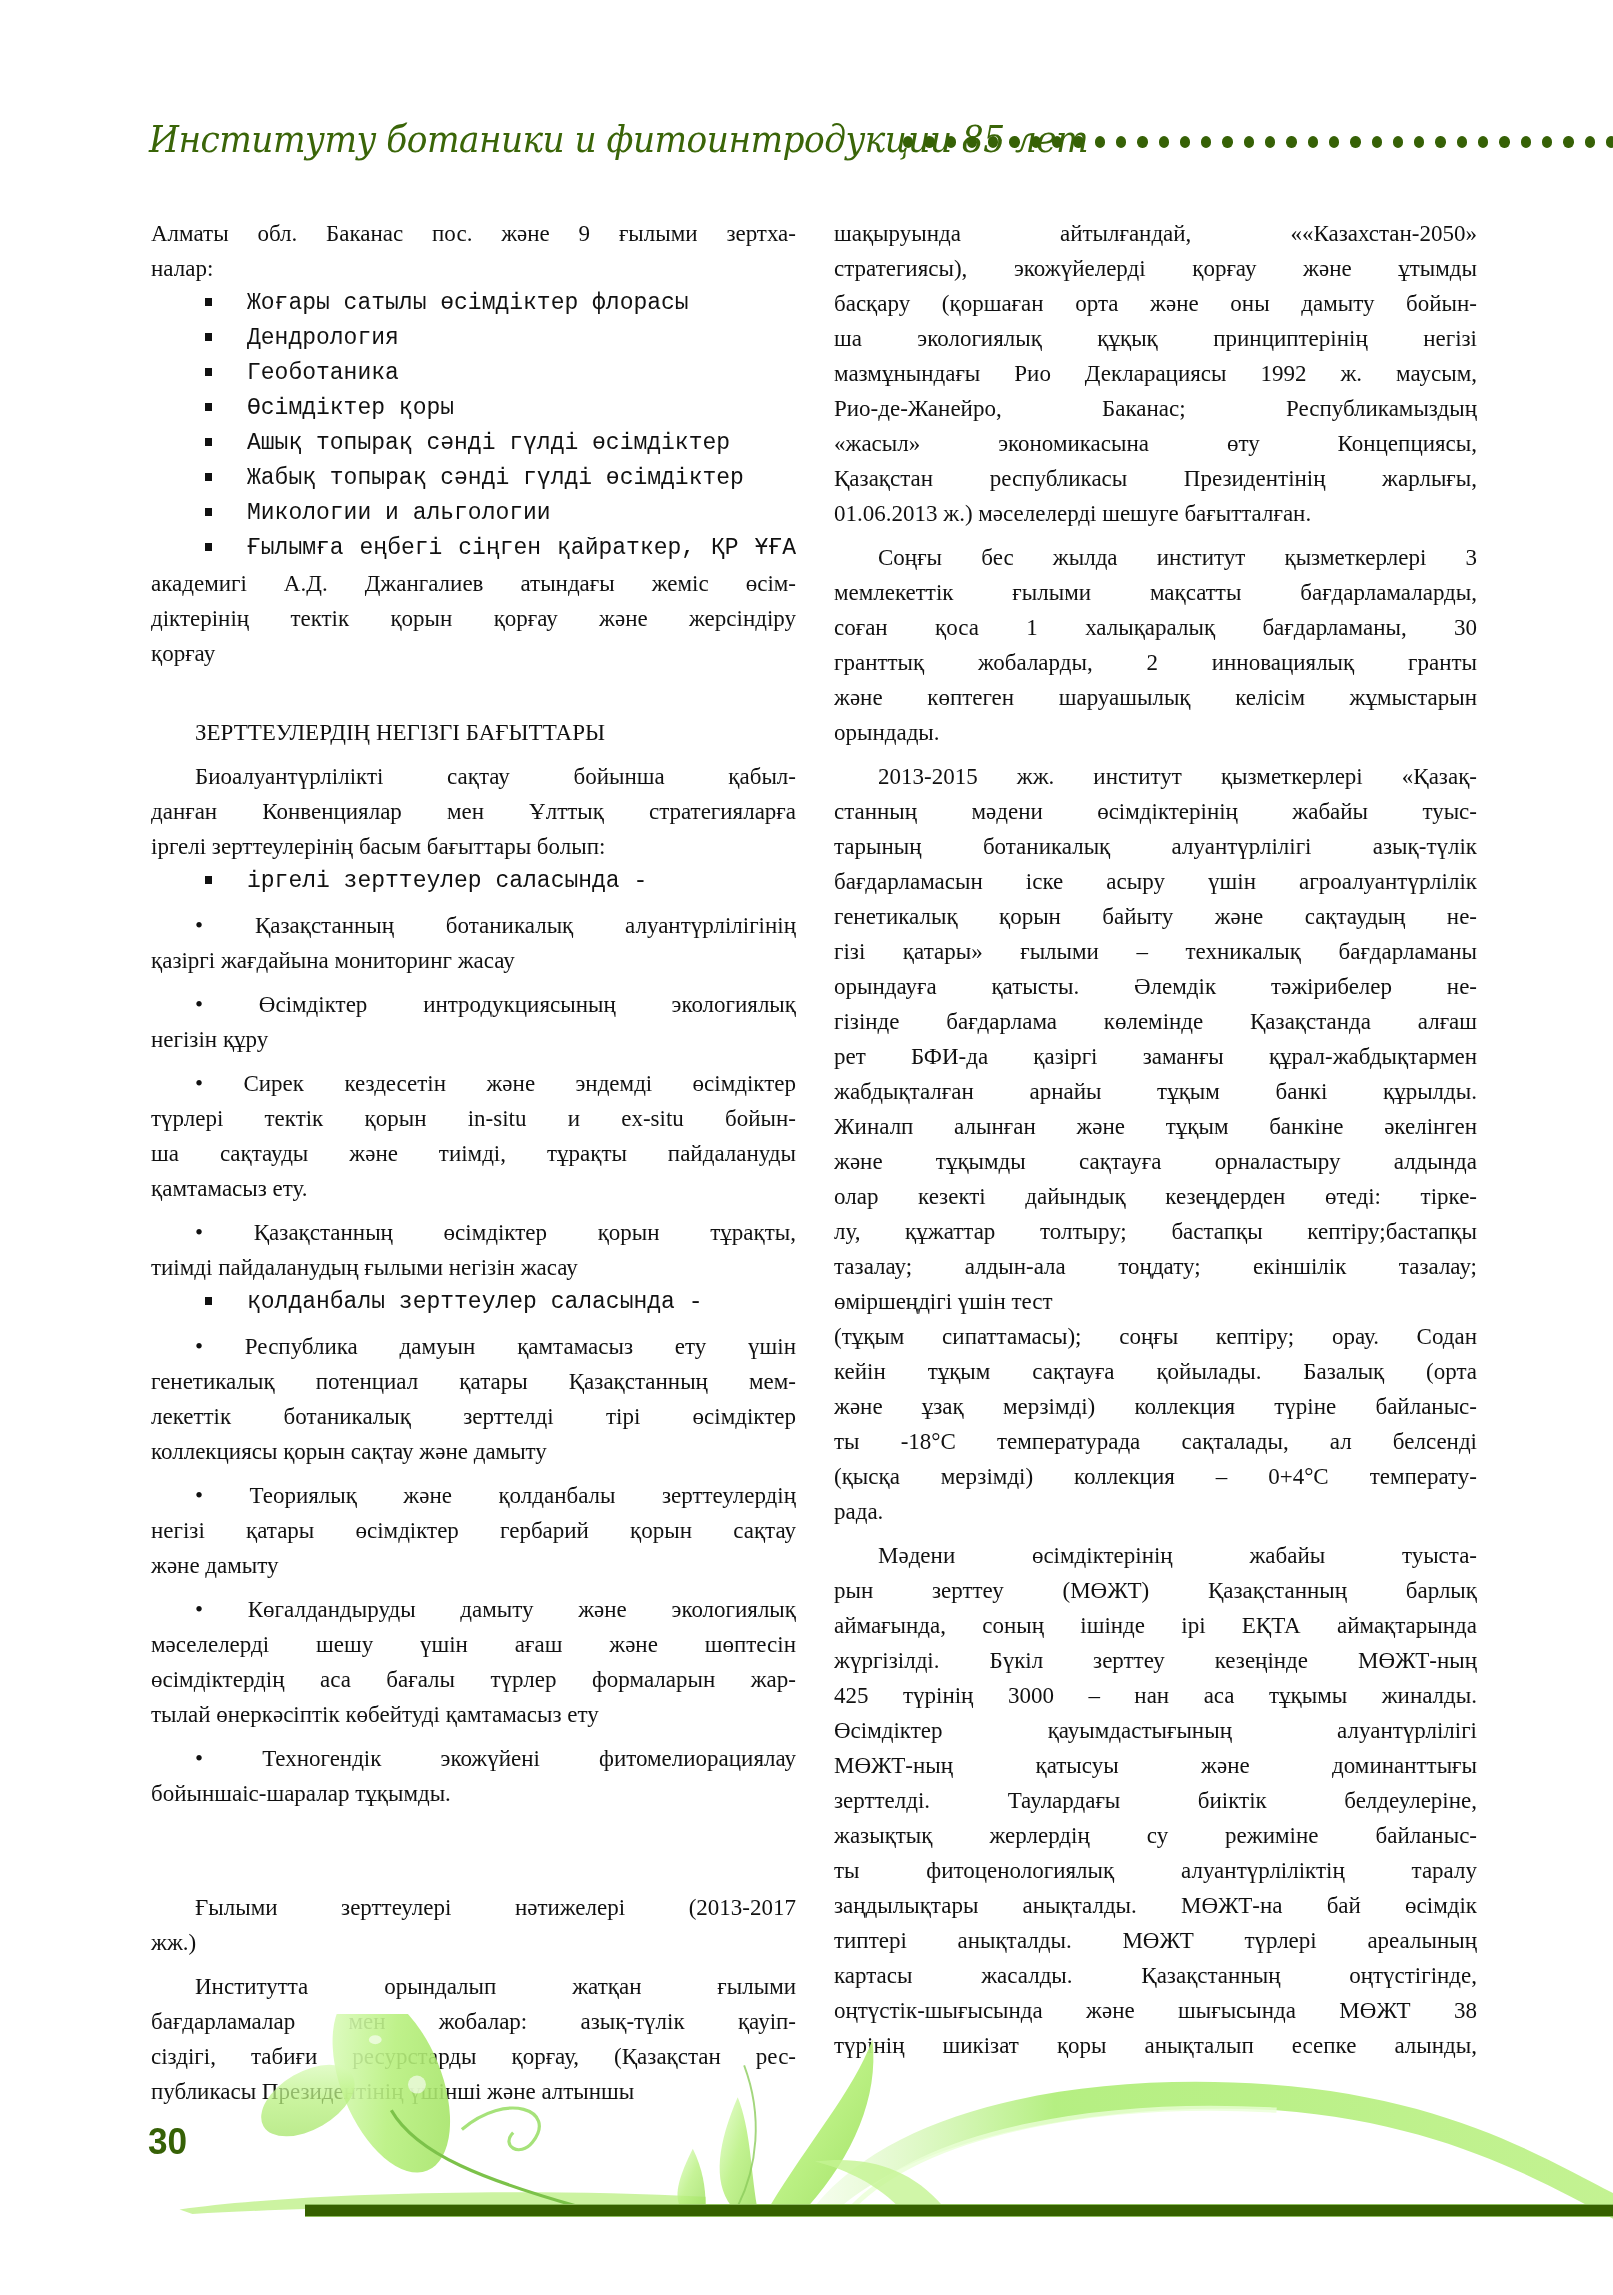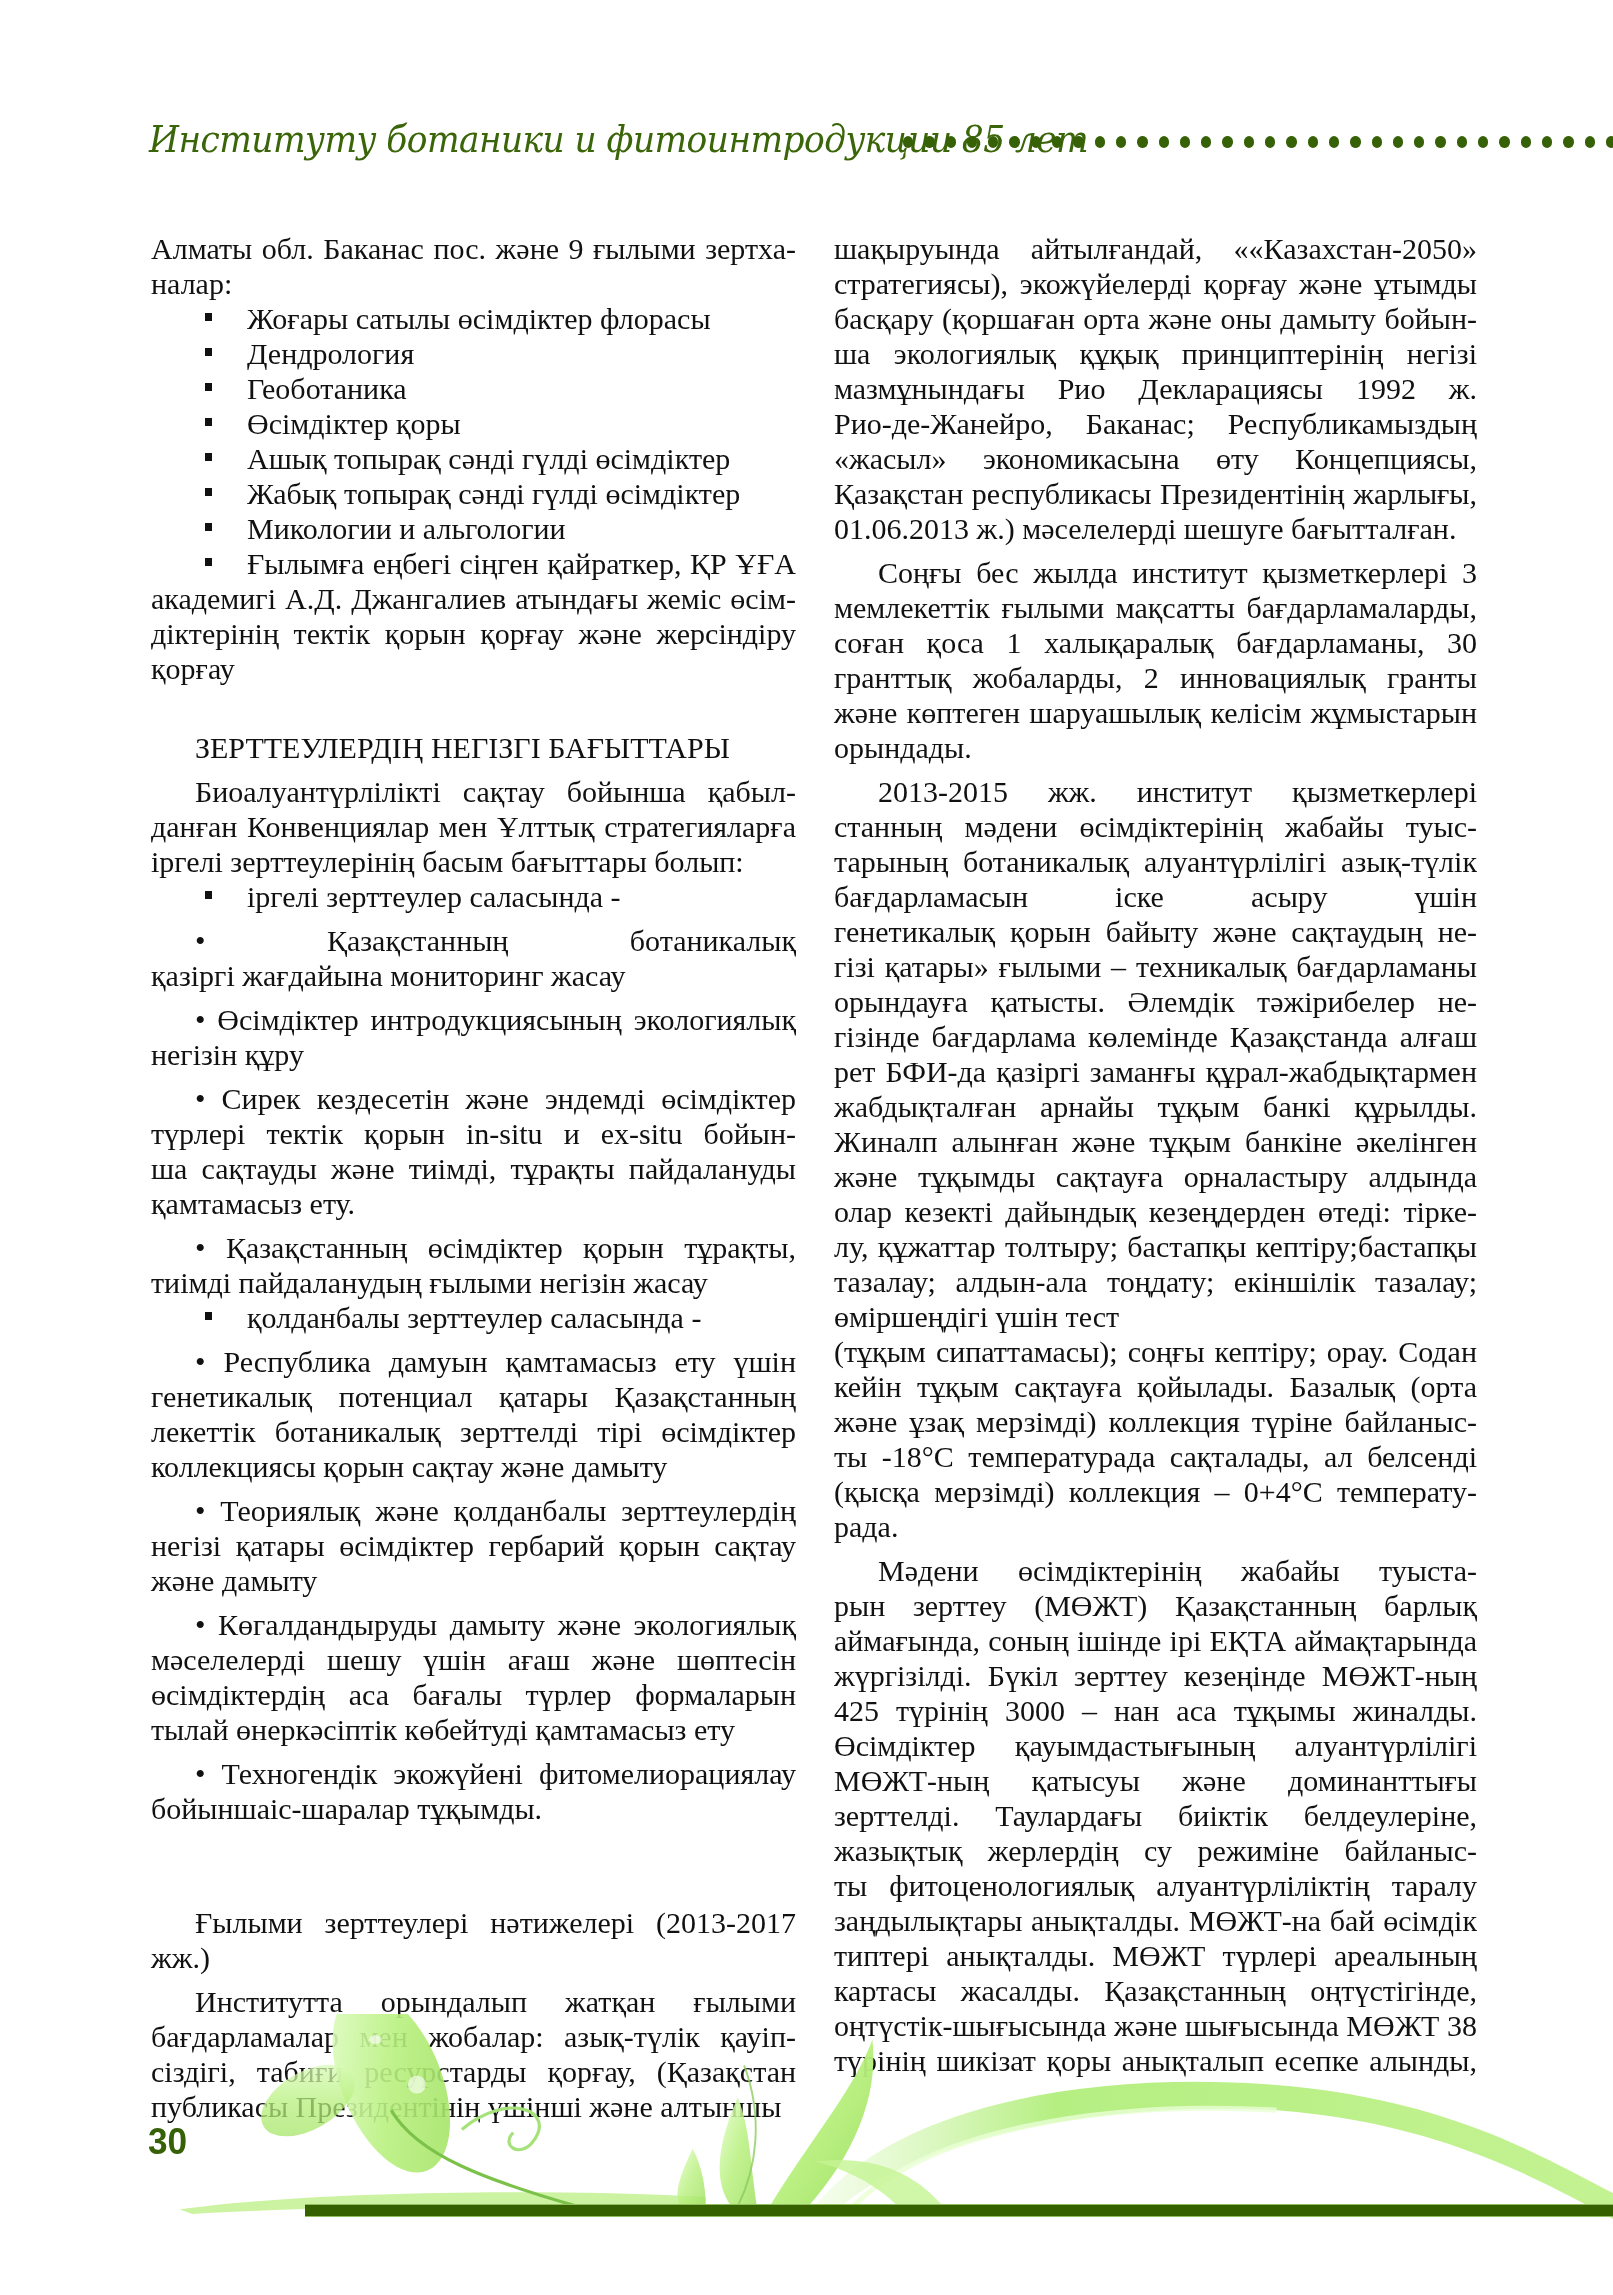--- a/index.html
+++ b/index.html
@@ -11,29 +11,29 @@
   .running-title {
     position:absolute; left:0; top:0;
     font-family:"DejaVu Serif", serif; font-style:italic;
     font-size:37px; line-height:64px; color:#3a6508; letter-spacing:-0.6px;
     transform:scaleX(0.93); transform-origin:left center; white-space:nowrap;
   }
   .dot-row { position:absolute; left:754px; top:28px; right:0; height:11.5px; display:flex; gap:11px; overflow:hidden; }
   .dot { width:10.3px; height:11.5px; border-radius:50%; background:#366106; flex:0 0 10.3px; }
 
   
-  .col { position:absolute; top:231px;
-         font-family:"Liberation Serif", serif; font-size:30px; line-height:35px; color:#111; }
+  .col { position:absolute; top:216px;
+         font-family:"Liberation Serif", serif; font-size:23px; line-height:35px; color:#111; }
   .col-left  { left:151px;  width:645px; }
   .col-right { left:834px; width:643px; }
   .ln { display:block; white-space:nowrap; height:35px; text-align-last:justify; text-align:justify; }
   .ln.j { text-align:justify; text-align-last:justify; white-space:normal; overflow:hidden; }
   .ln.nj { text-align-last:left; white-space:nowrap; }
   .ind { padding-left:44px;margin-top:9px; }
-  .bul { position:relative; }
+  .bul { position:relative;font-family:Liberation Mono, monospace; }
   .sq { position:absolute; left:54px; top:12.2px; width:7px; height:8.3px; background:#111; }
   .bultext { padding-left:96px; display:block; }
   .gap { height:35px; display:block; }
 
   
   .footer-art { position:absolute; left:0; top:2014px; width:1614px; height:218px; pointer-events:none; }
   .page-number { position:absolute; left:148px; top:2119px; font-family:"Liberation Sans", sans-serif; font-weight:bold;
                  font-size:37px; color:#366106; line-height:45px; transform:scaleX(0.95); transform-origin:left; }
   .footer-bar { position:absolute; left:305px; top:2204px; right:0; height:11px; background:#366100;
                 border-top:0.6px solid #8fbf5f; border-bottom:0.6px solid #8fbf5f; }

